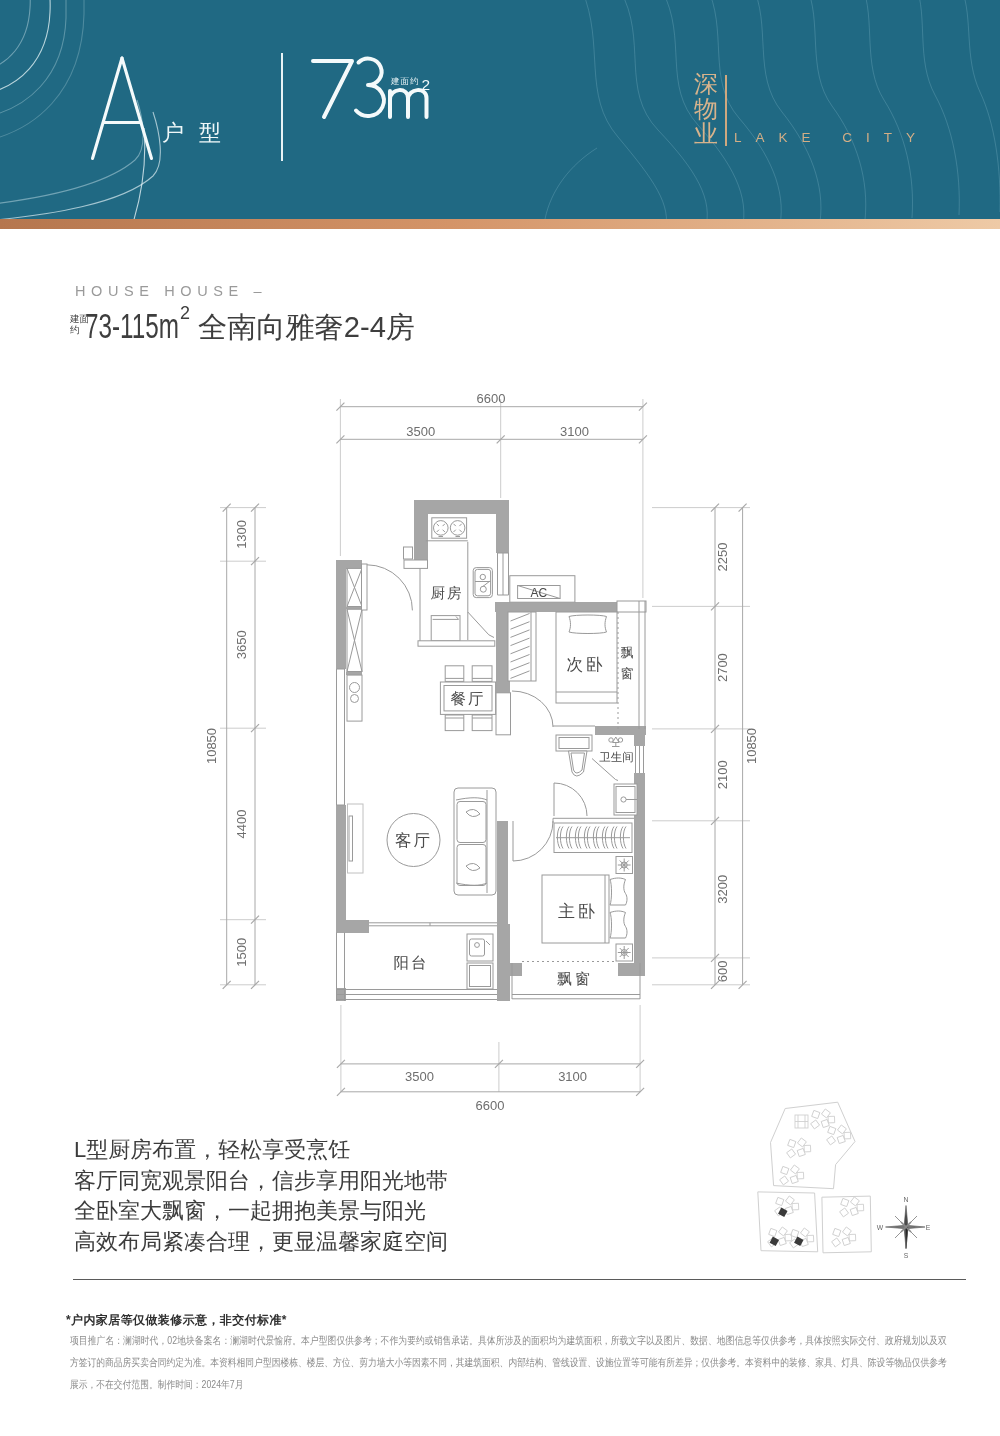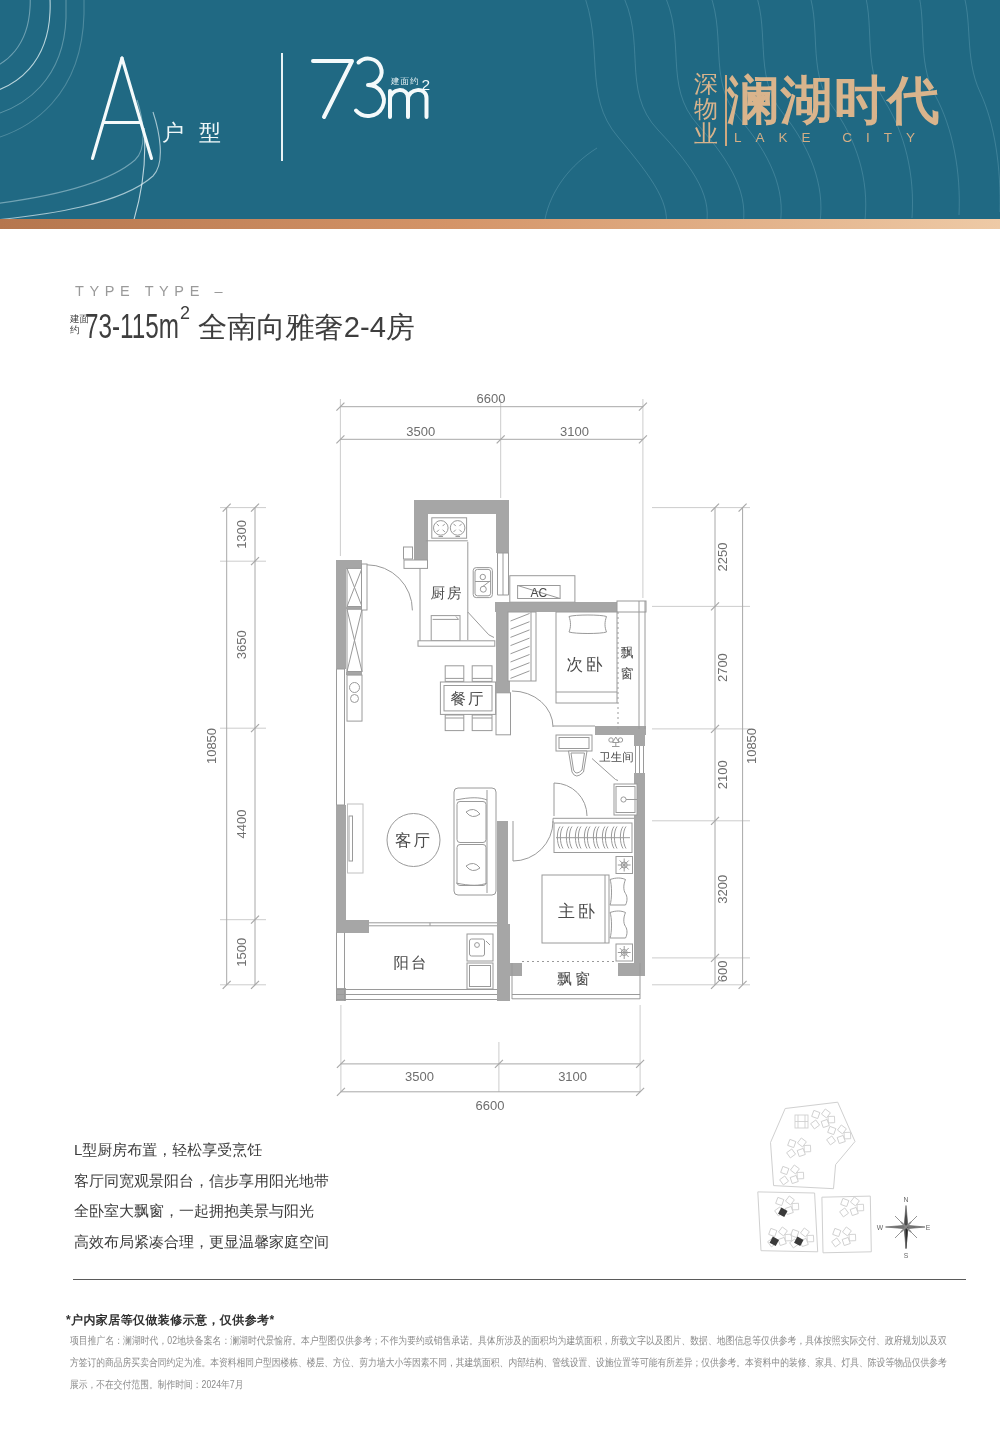--- a/index.html
+++ b/index.html
@@ -54,27 +54,26 @@
     <path d="M58.5,22.5 A13.5,13.2 0 1 1 68,45 A15.8,15.5 0 1 1 56,70.5"></path>
     <path d="M90,77 L90,51 M90,59.5 C90,48 108,46.5 108,58 L108,77 M108,59.5 C108,48 126.5,46.5 126.5,58 L126.5,77"></path>
   </g>
   <text x="91" y="44" fill="#e8f3f5" font-size="8.5" letter-spacing="1">建面约</text>
   <text x="121.5" y="50" fill="#f4fafb" font-size="15.5">2</text>
 </svg>
 
 
 <div class="abs" style="left:694px;top:72px;width:30px;color:#d7b38c;font-size:24px;font-family:'Liberation Serif',serif;line-height:25px;">深<br>物<br>业</div>
 <div class="abs" style="left:725px;top:75px;width:1.5px;height:71px;background:#cfa87f;"></div>
-<div class="abs" style="left:727px;top:66px;white-space:nowrap;color:#d9b48c;font-size:52px;font-family:'Liberation Serif',serif;font-weight:bold;letter-spacing:1.5px;">澜湖时代</div>
 <div class="abs" style="left:734px;top:130px;color:#d3ae86;font-size:13.5px;letter-spacing:14px;">LAKE CITY</div>
 </div>
 
 <div class="abs" style="left:0;top:219px;width:1000px;height:10px;background:linear-gradient(90deg,#b5764e 0%,#d49468 45%,#eecaa6 100%);"></div>
 
-<div class="abs" style="left:75px;top:283px;color:#9a9a9a;font-size:14.5px;letter-spacing:5.6px;">TYPE TYPE –</div>
+<div class="abs" style="left:75px;top:283px;color:#9a9a9a;font-size:14.5px;letter-spacing:5.6px;">HOUSE HOUSE –</div>
 
 <svg class="abs" style="left:0;top:0;" width="440" height="360" viewBox="0 0 440 360">
   <g fill="#3e3e3e" font-family="'Liberation Sans',sans-serif">
     <text x="70" y="322" font-size="9.5">建面</text>
     <text x="70" y="333" font-size="9.5">约</text>
     <text x="85" y="337.5" font-size="35" textLength="94" lengthAdjust="spacingAndGlyphs">73-115m</text>
     <text x="180" y="319" font-size="19" textLength="10" lengthAdjust="spacingAndGlyphs">2</text>
     <text x="198" y="336.5" font-size="29" textLength="217" lengthAdjust="spacingAndGlyphs">全南向雅奢2-4房</text>
   </g>
 </svg>
@@ -506,24 +505,24 @@
   <path d="M901,1222 L906,1227 L911,1232 M911,1222 L906,1227 L901,1232" stroke-width="1.6" fill="none" stroke="#888"></path>
 </g>
 <g font-size="6.8" fill="#666" text-anchor="middle">
   <text x="906" y="1201.5">N</text>
       <text x="906" y="1257.5">S</text>
   <text x="880" y="1229.5">W</text>
       <text x="928" y="1229.5">E</text>
     </g>
 </svg>
 
-<div class="abs" style="left:74px;top:1135px;color:#3c3c3c;font-size:15px;line-height:30.5px;letter-spacing:0;">
+<div class="abs" style="left:74px;top:1135px;color:#3c3c3c;font-size:22px;line-height:30.5px;letter-spacing:0;">
 L型厨房布置，轻松享受烹饪<br>
 客厅同宽观景阳台，信步享用阳光地带<br>
 全卧室大飘窗，一起拥抱美景与阳光<br>
 高效布局紧凑合理，更显温馨家庭空间
 </div>
 
 <div class="abs" style="left:73px;top:1279px;width:893px;height:1px;background:#5a5a5a;"></div>
 
-<div class="abs" style="left:66px;top:1312px;color:#2f2f2f;font-size:12px;font-weight:bold;letter-spacing:0.4px;">*户内家居等仅做装修示意，仅供参考*</div>
+<div class="abs" style="left:66px;top:1312px;color:#2f2f2f;font-size:12px;font-weight:bold;letter-spacing:0.4px;">*户内家居等仅做装修示意，非交付标准*</div>
 
 <div class="abs" style="left:70px;top:1330px;width:1050px;color:#8b8b8b;font-size:10.5px;line-height:21.8px;text-align:justify;transform:scaleX(0.835);transform-origin:0 0;">项目推广名：澜湖时代，02地块备案名：澜湖时代景愉府。本户型图仅供参考；不作为要约或销售承诺。具体所涉及的面积均为建筑面积，所载文字以及图片、数据、地图信息等仅供参考，具体按照实际交付、政府规划以及双方签订的商品房买卖合同约定为准。本资料相同户型因楼栋、楼层、方位、剪力墙大小等因素不同，其建筑面积、内部结构、管线设置、设施位置等可能有所差异；仅供参考。本资料中的装修、家具、灯具、陈设等物品仅供参考展示，不在交付范围。制作时间：2024年7月</div>
 
 </body></html>

